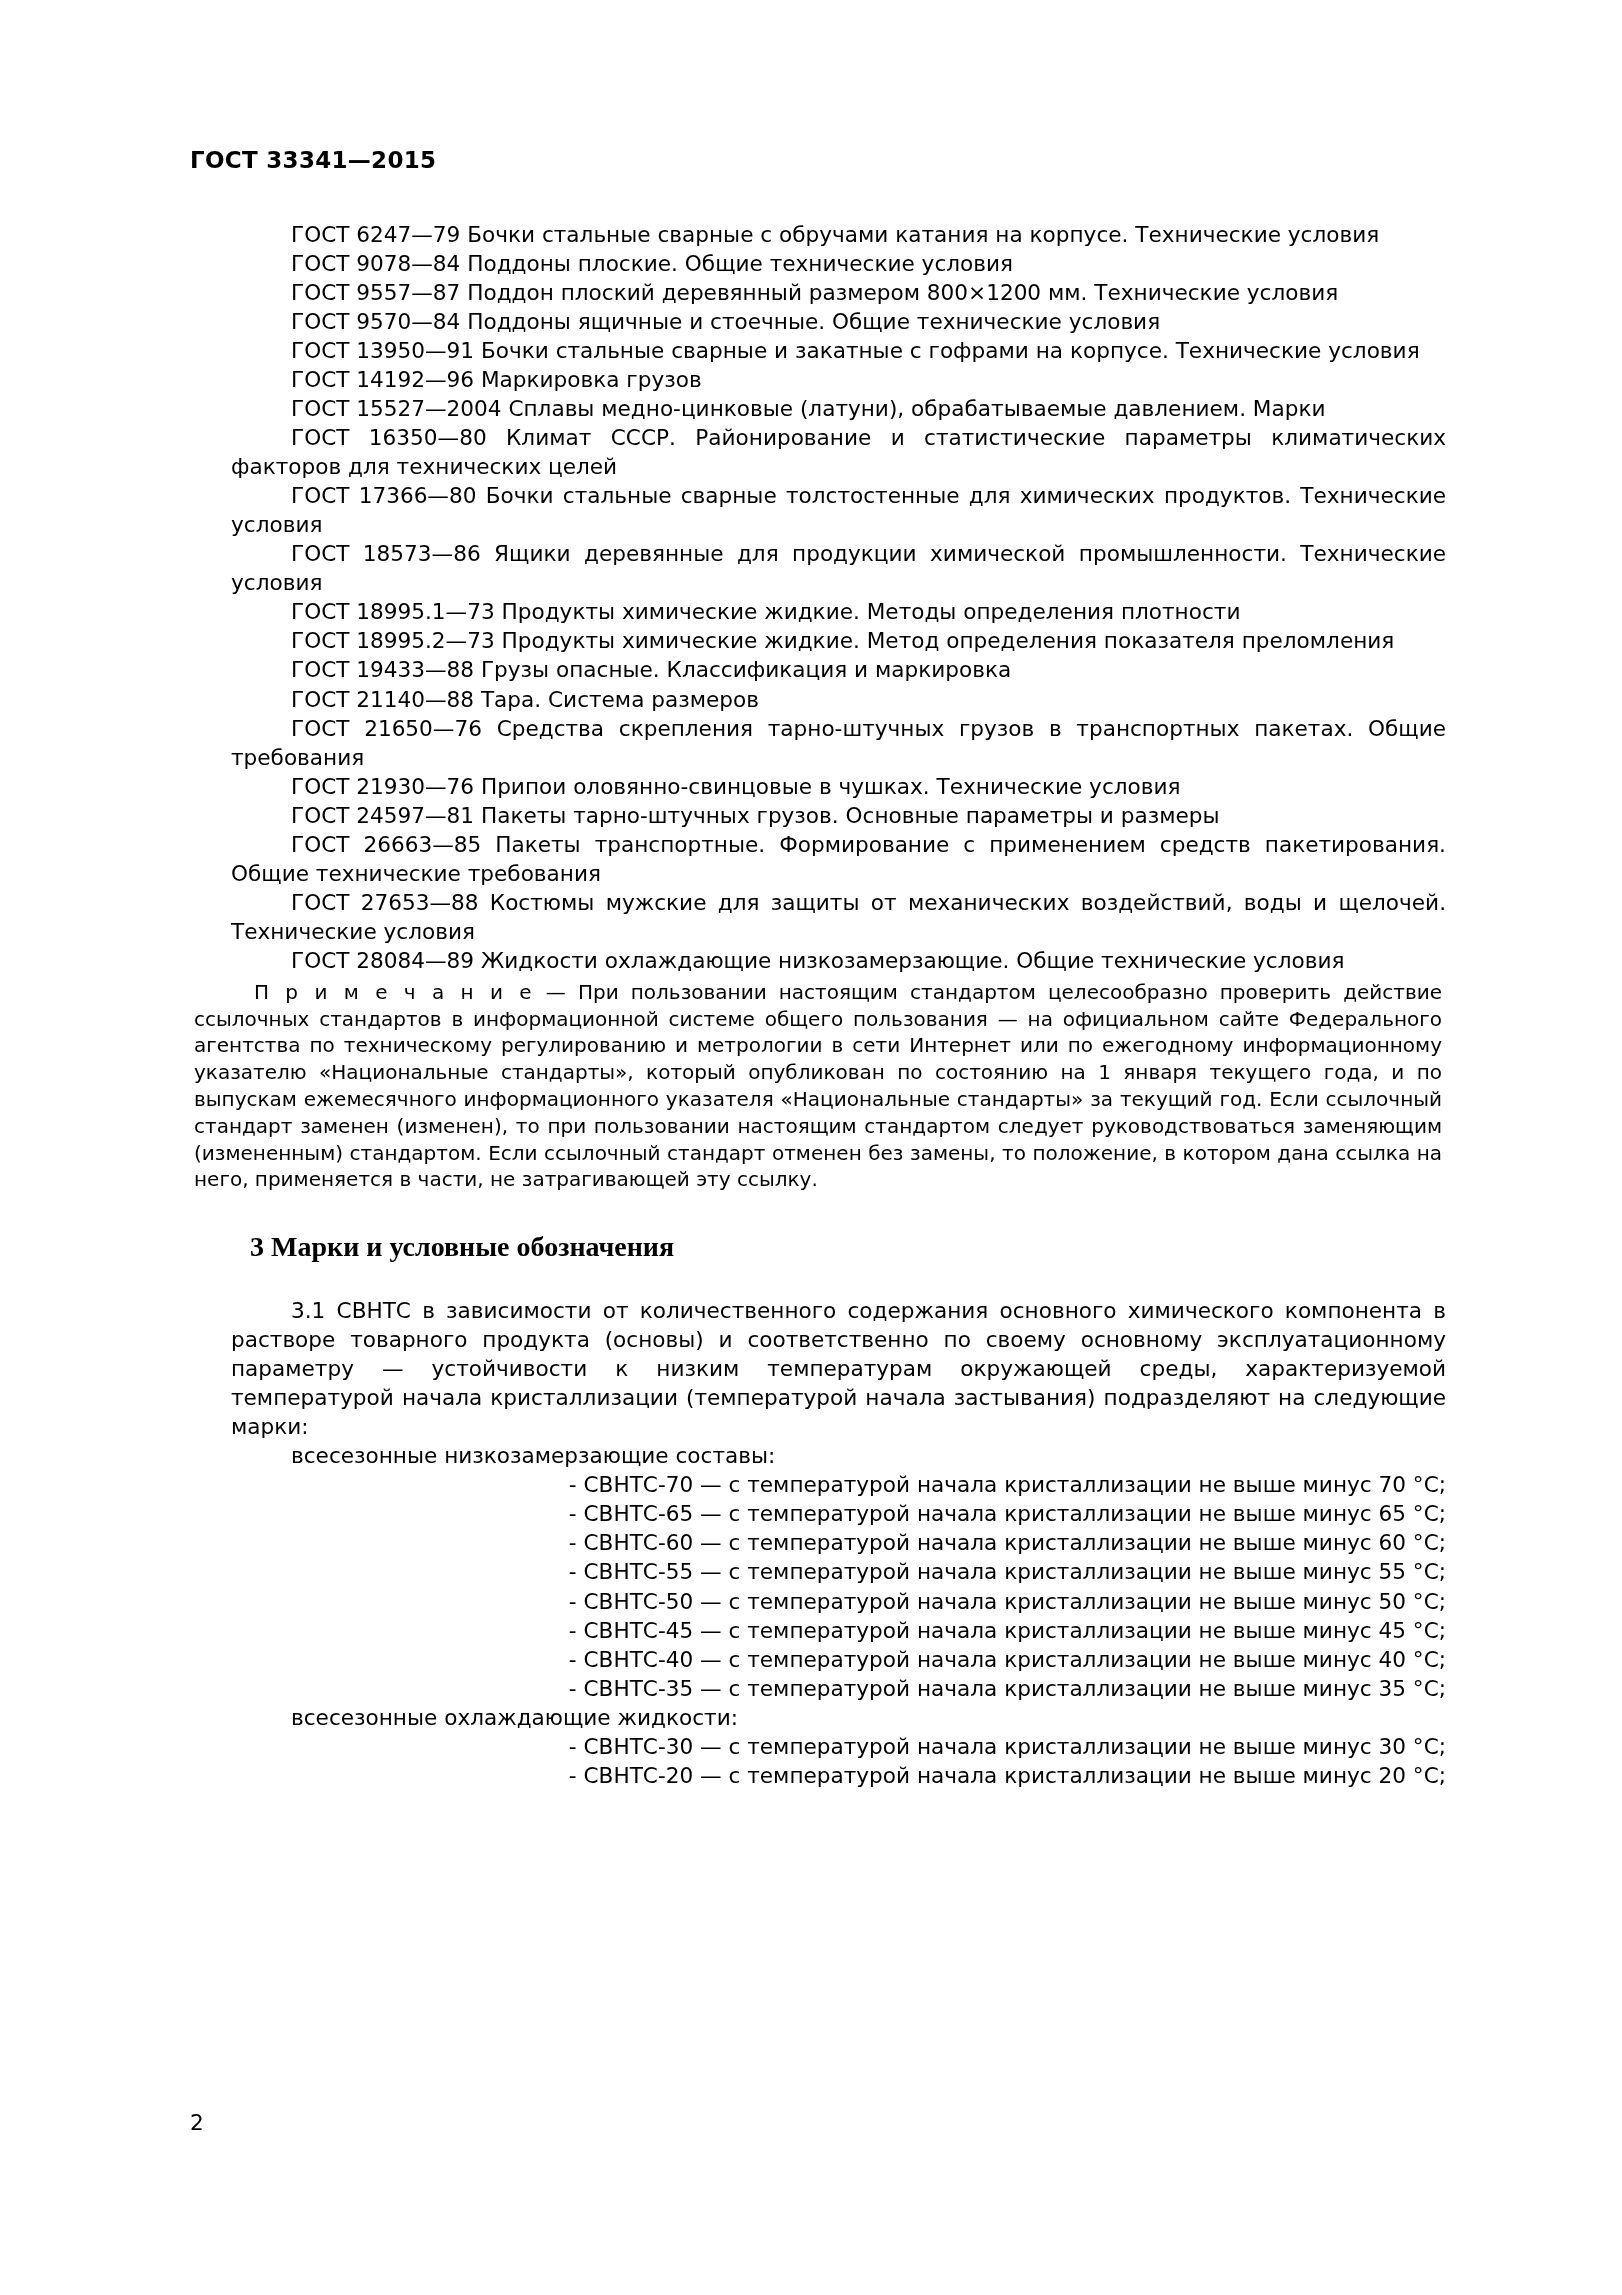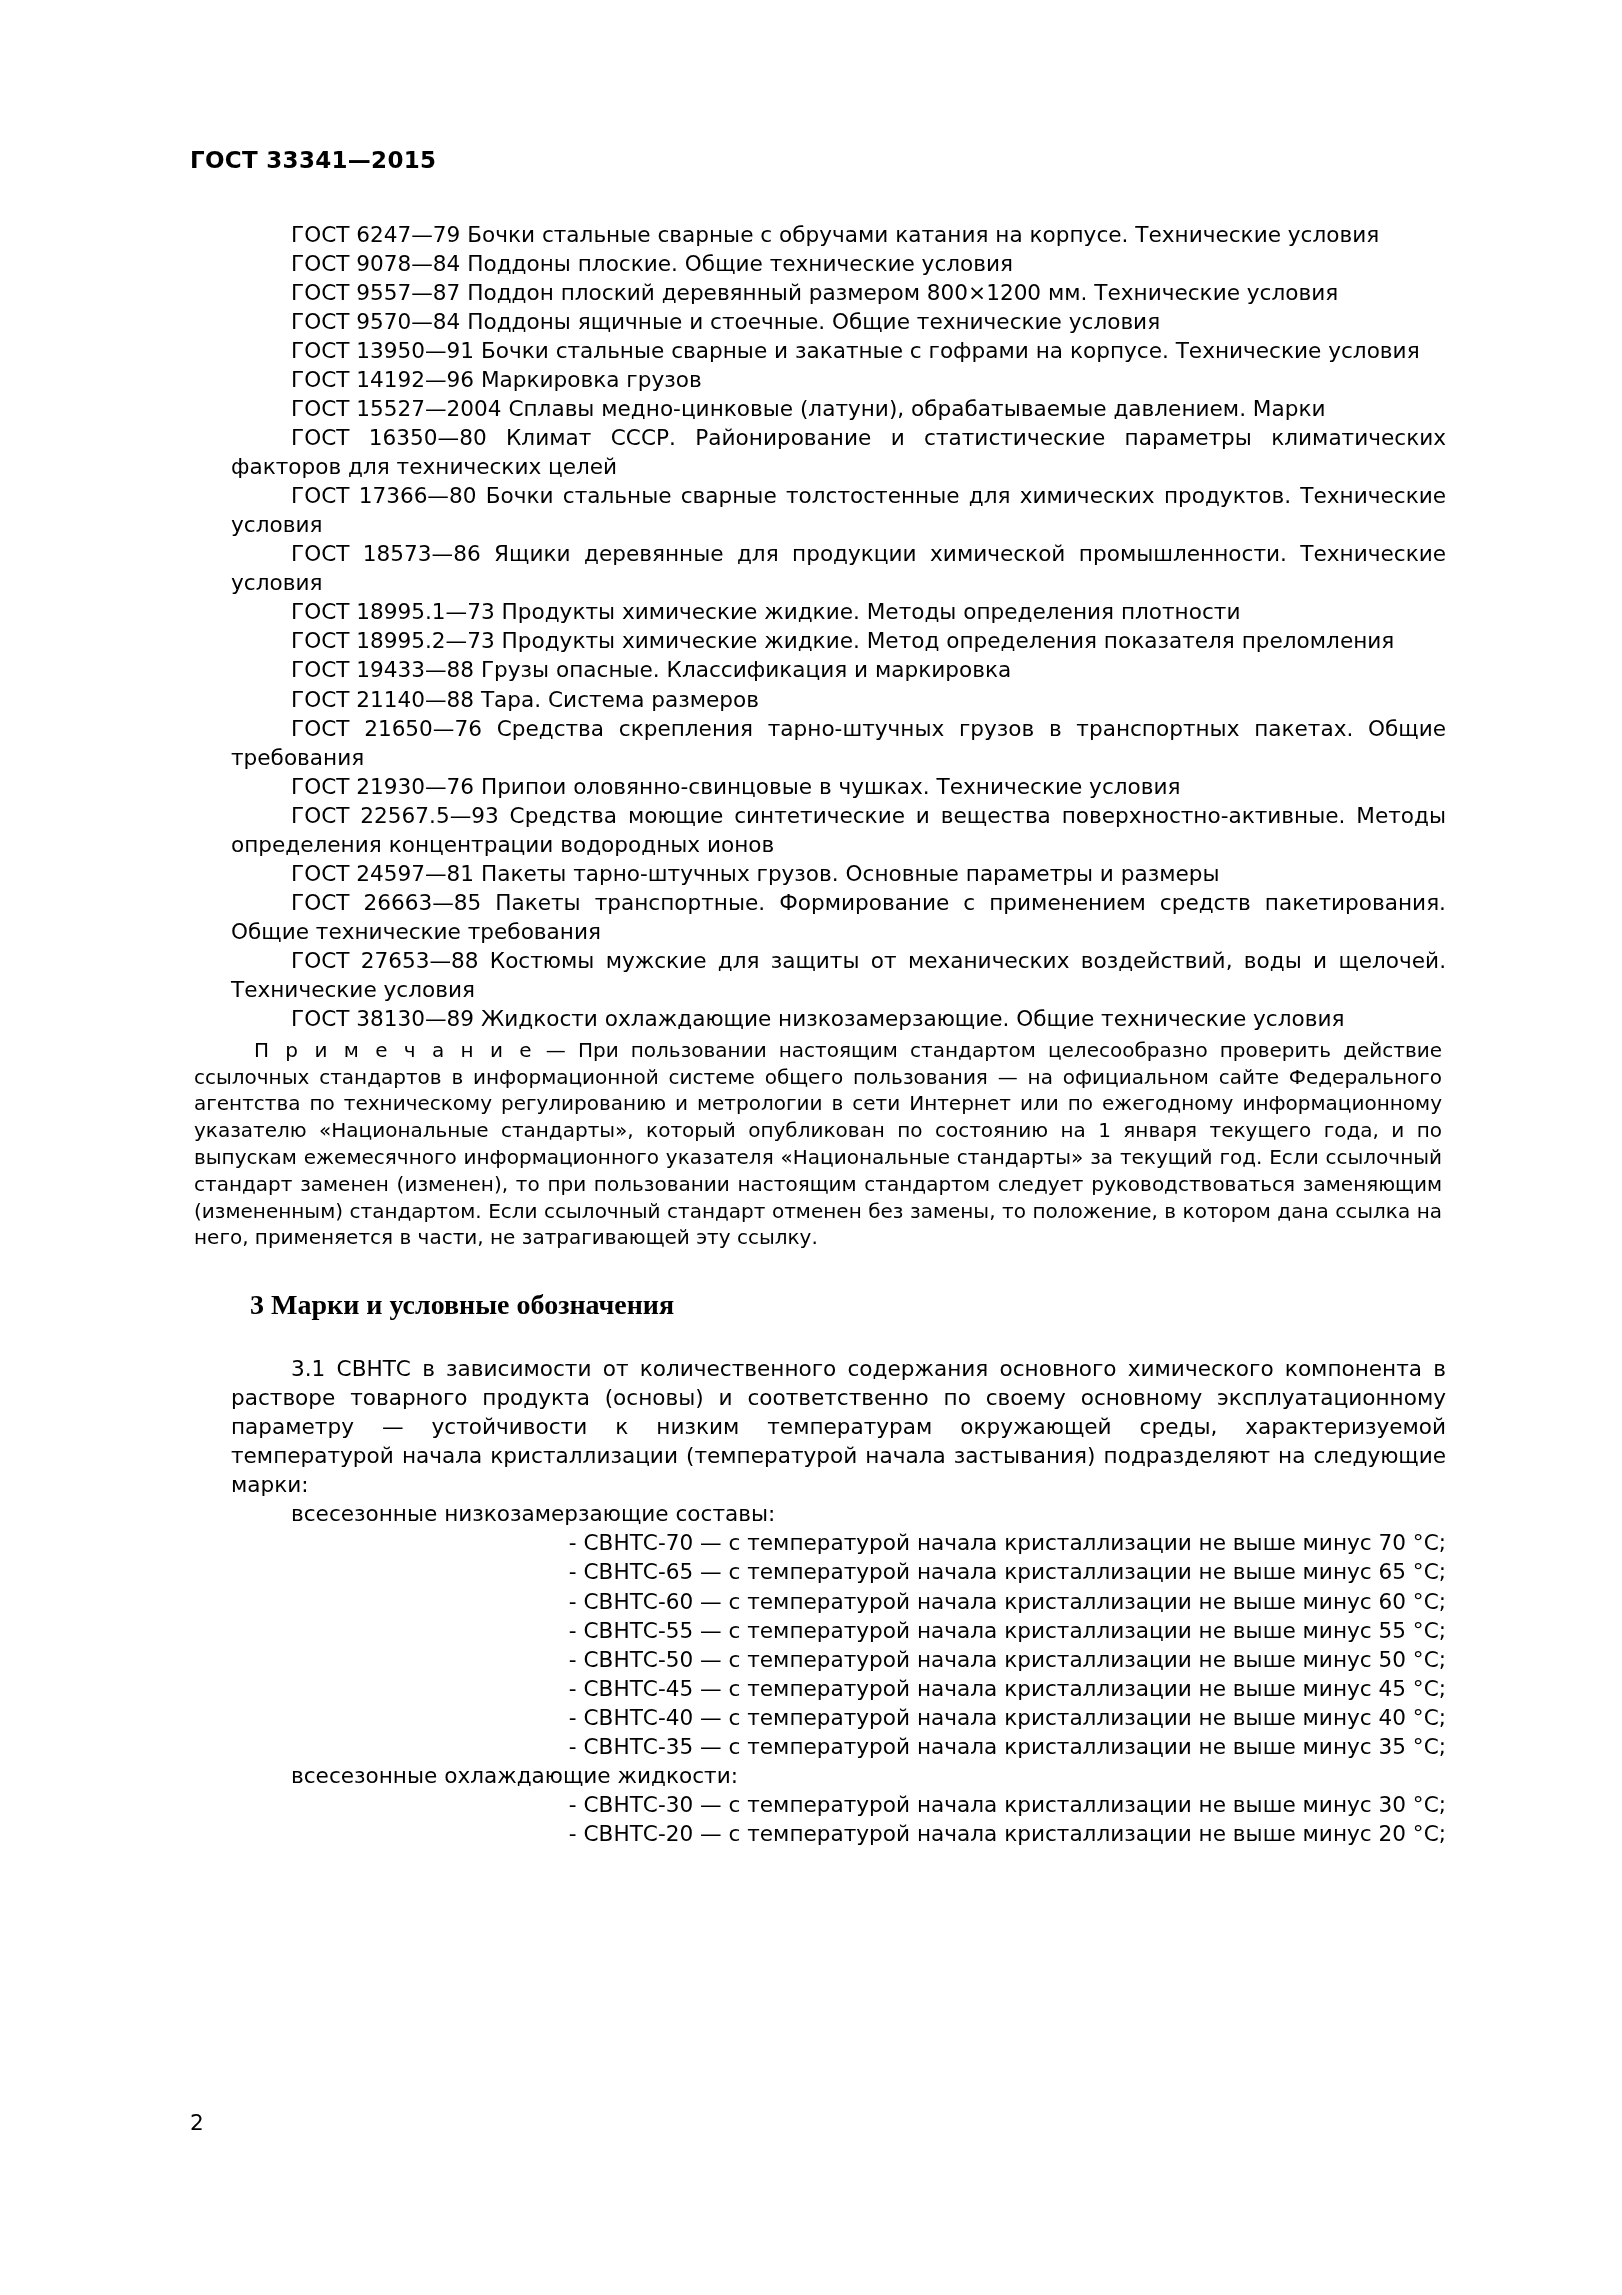--- a/index.html
+++ b/index.html
@@ -103,25 +103,24 @@
       <p class="para">ГОСТ 15527—2004 Сплавы медно-цинковые (латуни), обрабатываемые давлением. Марки</p>
       <p class="para">ГОСТ 16350—80 Климат СССР. Районирование и статистические параметры климатических факторов для технических целей</p>
       <p class="para">ГОСТ 17366—80 Бочки стальные сварные толстостенные для химических продуктов. Технические условия</p>
       <p class="para">ГОСТ 18573—86 Ящики деревянные для продукции химической промышленности. Технические условия</p>
       <p class="para">ГОСТ 18995.1—73 Продукты химические жидкие. Методы определения плотности</p>
       <p class="para">ГОСТ 18995.2—73 Продукты химические жидкие. Метод определения показателя преломления</p>
       <p class="para">ГОСТ 19433—88 Грузы опасные. Классификация и маркировка</p>
       <p class="para">ГОСТ 21140—88 Тара. Система размеров</p>
       <p class="para">ГОСТ 21650—76 Средства скрепления тарно-штучных грузов в транспортных пакетах. Общие требования</p>
       <p class="para">ГОСТ 21930—76 Припои оловянно-свинцовые в чушках. Технические условия</p>
-      <p class="para">ГОСТ 22567.5—93 Средства моющие синтетические и вещества поверхностно-активные. Методы определения концентрации водородных ионов</p>
       <p class="para">ГОСТ 24597—81 Пакеты тарно-штучных грузов. Основные параметры и размеры</p>
       <p class="para">ГОСТ 26663—85 Пакеты транспортные. Формирование с применением средств пакетирования. Общие технические требования</p>
       <p class="para">ГОСТ 27653—88 Костюмы мужские для защиты от механических воздействий, воды и щелочей. Технические условия</p>
-      <p class="para">ГОСТ 38130—89 Жидкости охлаждающие низкозамерзающие. Общие технические условия</p>
+      <p class="para">ГОСТ 28084—89 Жидкости охлаждающие низкозамерзающие. Общие технические условия</p>
     </div>
 
     <p class="note"><span class="note-label">П р и м е ч а н и е</span><span> — При пользовании настоящим стандартом целесообразно проверить действие ссылочных стандартов в информационной системе общего пользования — на официальном сайте Федерального агентства по техническому регулированию и метрологии в сети Интернет или по ежегодному информационному указателю «Национальные стандарты», который опубликован по состоянию на 1 января текущего года, и по выпускам ежемесячного информационного указателя «Национальные стандарты» за текущий год. Если ссылочный стандарт заменен (изменен), то при пользовании настоящим стандартом следует руководствоваться заменяющим (измененным) стандартом. Если ссылочный стандарт отменен без замены, то положение, в котором дана ссылка на него, применяется в части, не затрагивающей эту ссылку.</span></p>
 
     <h2 class="section-title">3 Марки и условные обозначения</h2>
 
     <div class="body-block section-body">
       <p class="para">3.1 СВНТС в зависимости от количественного содержания основного химического компонента в растворе товарного продукта (основы) и соответственно по своему основному эксплуатационному параметру — устойчивости к низким температурам окружающей среды, характеризуемой температурой начала кристаллизации (температурой начала застывания) подразделяют на следующие марки:</p>
       <p class="mark-line">всесезонные низкозамерзающие составы:</p>
       <p class="list-line">- СВНТС-70 — с температурой начала кристаллизации не выше минус 70 °С;</p>

